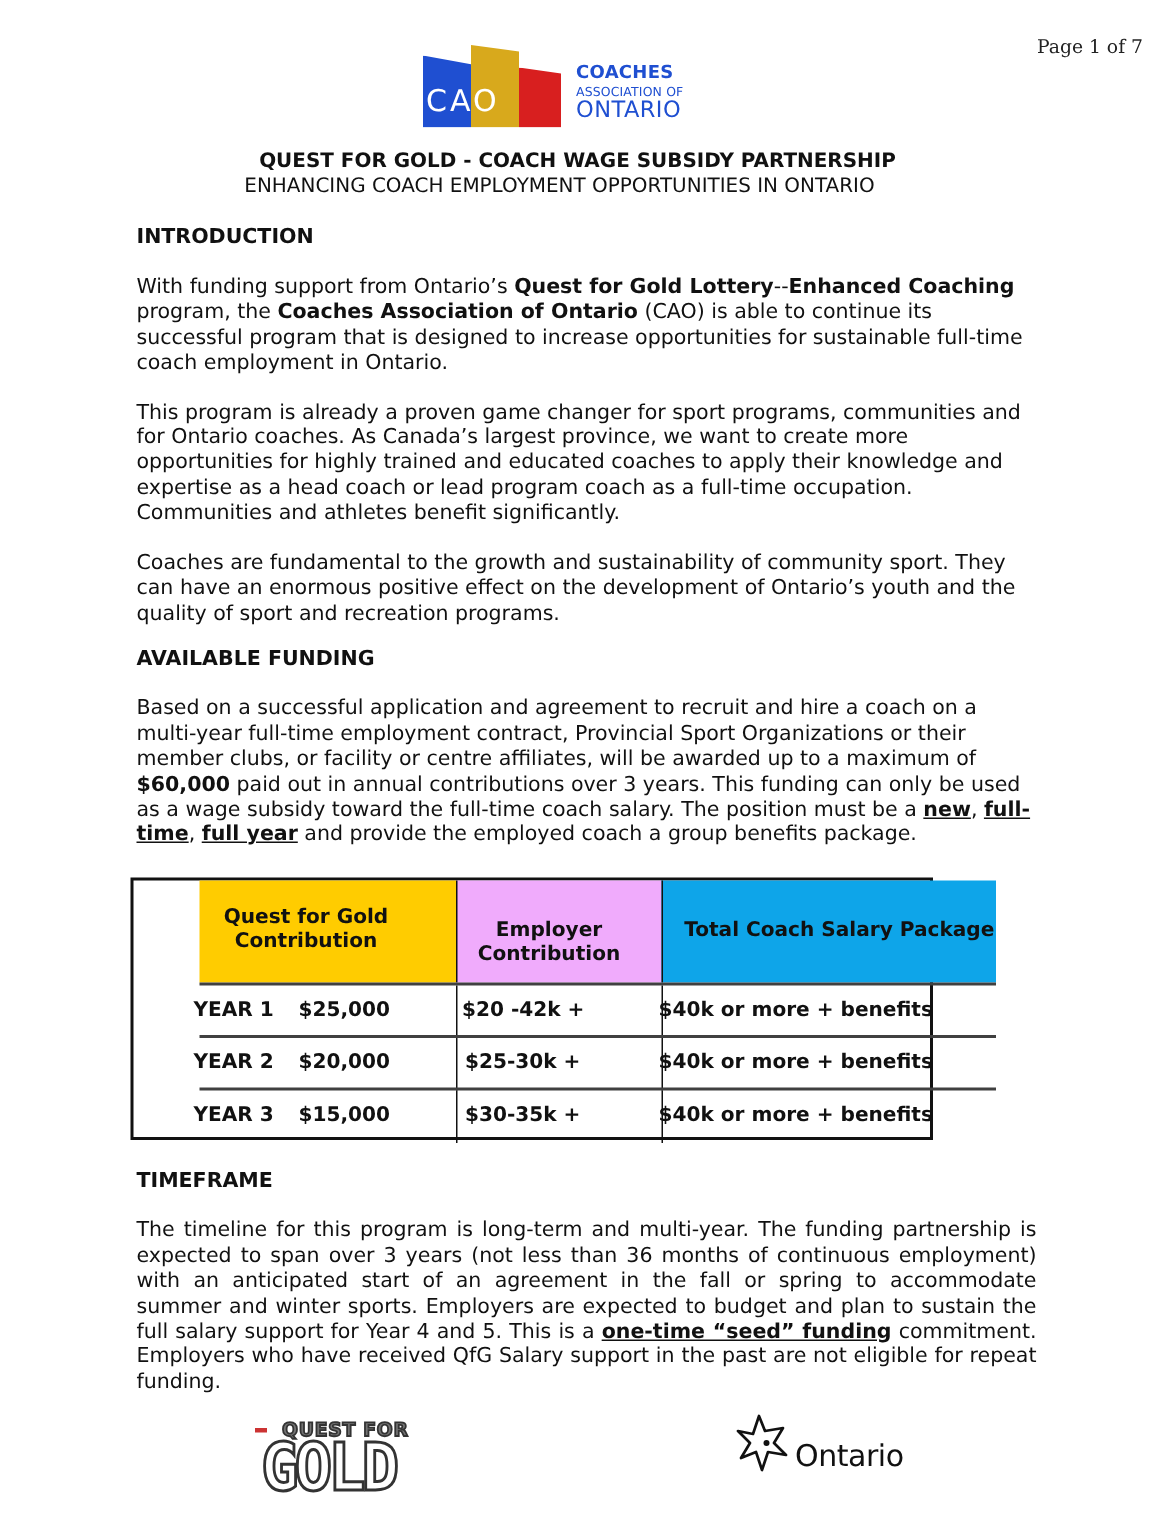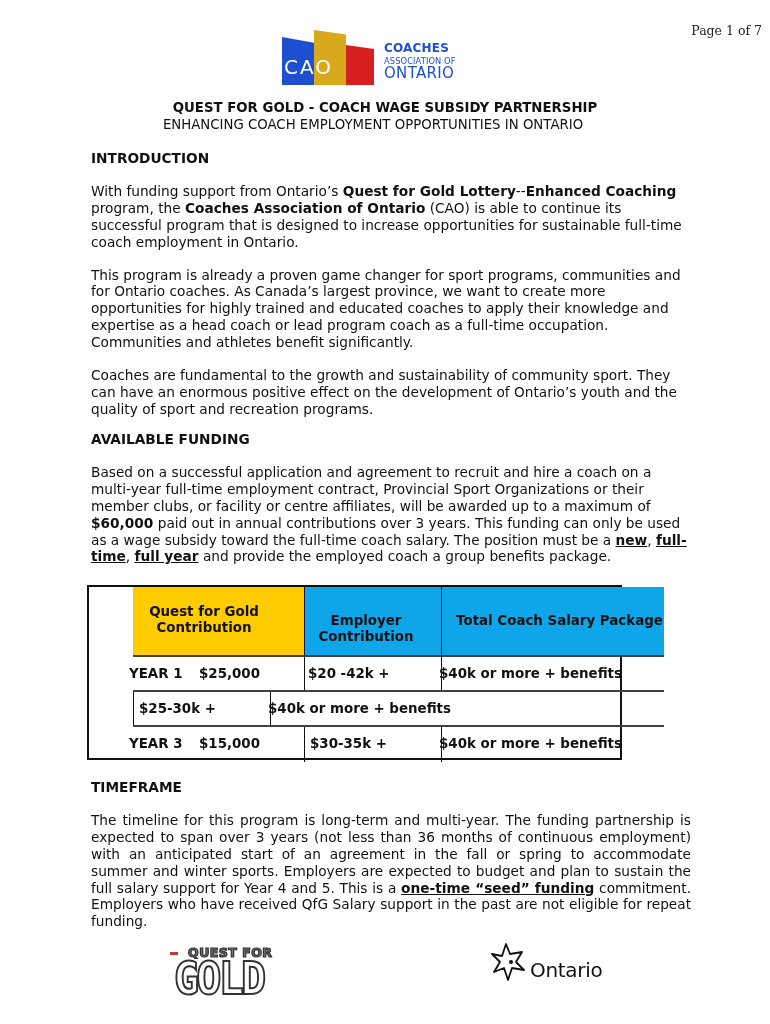--- a/index.html
+++ b/index.html
@@ -32,21 +32,21 @@
 
   
   .ftable { position: absolute; left: 87px; top: 585px; width: 535px; height: 175px; border: 2px solid #111; box-sizing: border-box; }
   .trow { position: absolute; left: 0; width: 531px; display: flex; margin-left: 44px; }
   .hrow { top: 0; height: 68px; }
   .cell { box-sizing: border-box; position: relative; font-weight: bold; font-size: 13.4px; }
   .c1 { width: 171px; }
   .c2 { width: 137px; border-left: 1px solid #111; }
   .c3 { width: 223px; border-left: 1px solid #111; }
   .h-gold { background: #ffcc00; }
-  .h-blue { background: #0ea5e9; }
+  .h-blue { background: #f0abfc; }
   .h-red  { background: #0ea5e9; }
   .hdr-text { position: absolute; }
   .drow { height: 35px; border-top: 2px solid #404040; }
   .dtxt { position: absolute; top: 9px; white-space: pre; }
 
   
   .qfg-logo { position: absolute; left: 170px; top: 945px; width: 120px; height: 60px; }
   .qfg-top { position: absolute; left: 18px; top: 0; font-family: "DejaVu Sans", sans-serif; font-weight: bold; font-size: 12.5px; color: #737373; letter-spacing: 0.5px;
              -webkit-text-stroke: 1.2px #333; }
   .qfg-red { position: absolute; left: 0; top: 7px; width: 8px; height: 3px; background: #c33; }
@@ -119,20 +119,24 @@
         <span class="dtxt" style="left:66px">$25,000</span>
       </div>
     <div class="cell c2">
         <span class="dtxt" style="left:3px">$20 -42k +</span>
       </div>
     <div class="cell c3">
         <span class="dtxt" style="left:-3px">$40k or more + benefits</span>
       </div>
   </div>
   <div class="trow drow" style="top:103px;">
+    <div class="cell c1">
+        <span class="dtxt" style="left:-4px">YEAR 2</span>
+        <span class="dtxt" style="left:66px">$20,000</span>
+      </div>
     <div class="cell c2">
         <span class="dtxt" style="left:5px">$25-30k +</span>
       </div>
     <div class="cell c3">
         <span class="dtxt" style="left:-3px">$40k or more + benefits</span>
       </div>
   </div>
   <div class="trow drow" style="top:138px;">
     <div class="cell c1">
         <span class="dtxt" style="left:-4px">YEAR 3</span>

